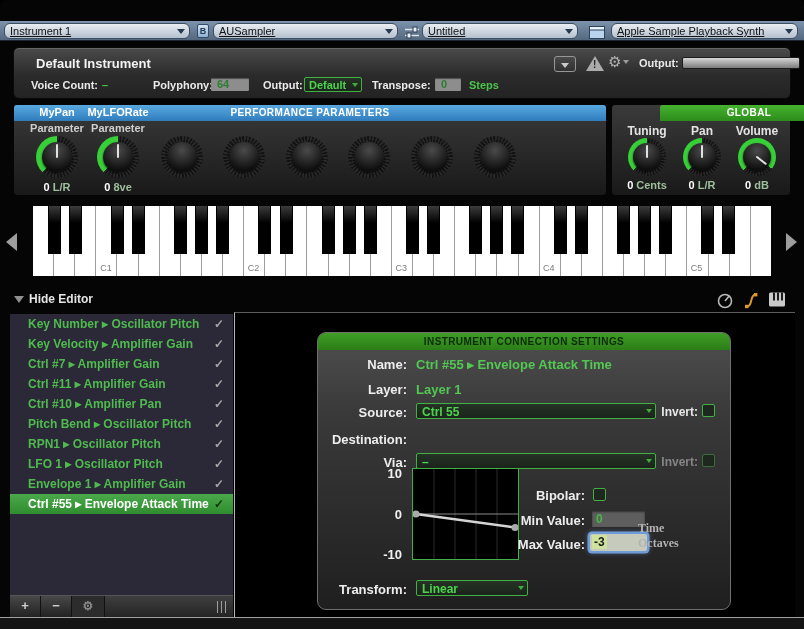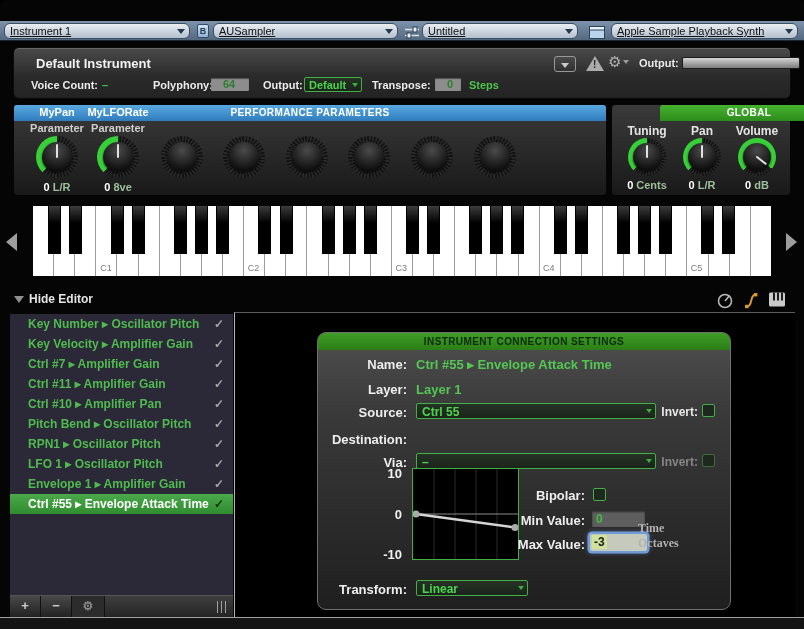--- a/index.html
+++ b/index.html
@@ -30,21 +30,21 @@
   .plug b { display:block; text-align:center; font-size:9px; color:#1e3a57; line-height:13px; }
 
   
   .hpanel { position:absolute; left:13px; top:47px; width:778px; height:52px; border-radius:6px;
     background:linear-gradient(#4a4a4a,#2b2b2b 55%,#232323); border:1px solid #0a0a0a;
     box-shadow:inset 0 1px 0 rgba(255,255,255,.16); }
   .hp-title { position:absolute; left:22px; top:8px; font-size:13px; font-weight:bold; color:#f2f2f2; }
   .hlabel { position:absolute; font-size:11px; font-weight:bold; color:#eaeaea; top:31px; }
   .gval  { color:#4cc44c; font-weight:bold; font-size:11px; }
   .hfield { position:absolute; top:30px; height:13px; background:#8d8d8d; border-radius:1px;
-    box-shadow:inset 0 1px 1px rgba(0,0,0,.45); font-size:11px; font-weight:bold; color:#2e7d32; padding:0 0 0 12px; line-height:13px; }
+    box-shadow:inset 0 1px 1px rgba(0,0,0,.45); font-size:11px; font-weight:bold; color:#2e7d32; padding:0 0 0 6px; line-height:13px; }
   .gsel { background:linear-gradient(#263226,#1b241b); border:1px solid #43b043; border-radius:2px;
     color:#4cd44c; font-size:11px; font-weight:bold; white-space:nowrap; overflow:hidden; }
   .garr { position:absolute; right:3px; top:5px; width:0; height:0;
     border-left:3.5px solid transparent; border-right:3.5px solid transparent; border-top:4.5px solid #3fae3f; }
   .hsel { position:absolute; top:29px; height:15px; padding:1px 14px 8px 4px; }
   .preset-btn { position:absolute; left:540px; top:8px; width:22px; height:16px; border:1px solid #979797;
     border-radius:3px; background:linear-gradient(#4a4a4a,#303030); }
   .preset-btn i { position:absolute; left:6px; top:6px; width:0; height:0;
     border-left:4px solid transparent; border-right:4px solid transparent; border-top:5px solid #c9c9c9; }
   .warn { position:absolute; left:572px; top:8px; width:0; height:0;

